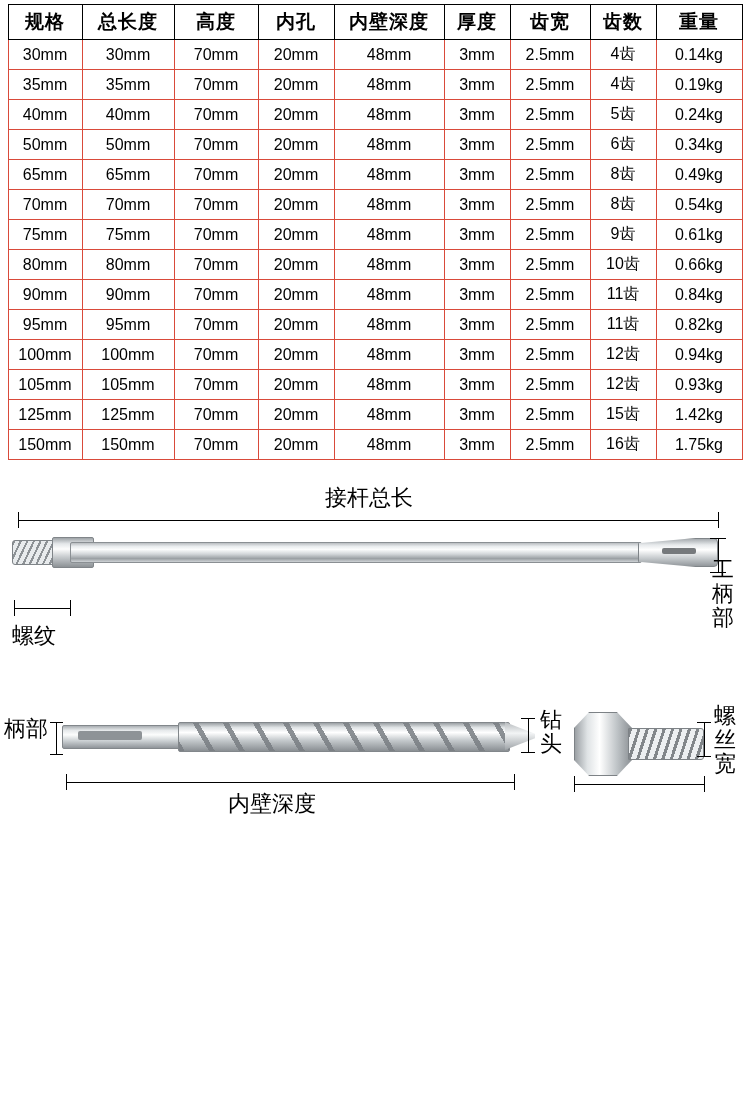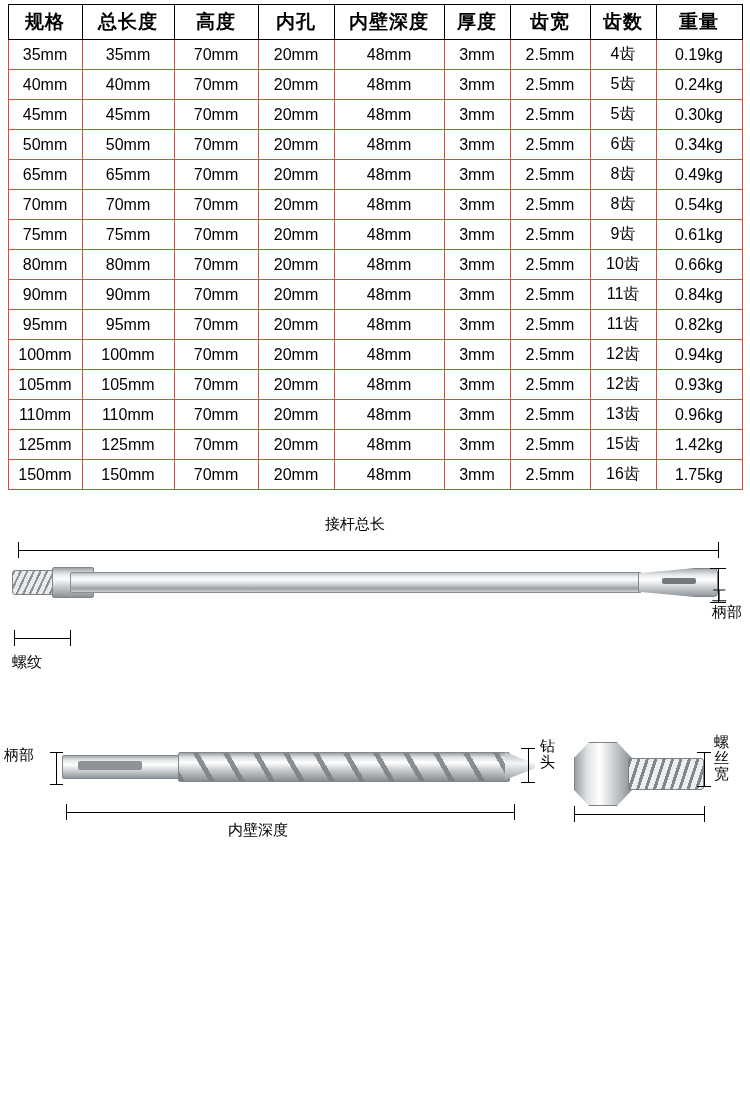--- a/index.html
+++ b/index.html
@@ -55,21 +55,21 @@
   
   #illustrations {
     position: relative;
     width: 750px;
     height: 372px;
     margin-top: 12px;
   }
 
   .label-text {
     position: absolute;
-    font-size: 15px;
+    font-size: 22px;
     color: #000;
     white-space: pre-line;
     line-height: 1.08;
   }
 
   
   .dim-line {
     position: absolute;
     background: #000;
     height: 1px;
@@ -266,20 +266,31 @@
       <th>内孔</th>
       <th>内壁深度</th>
       <th>厚度</th>
       <th>齿宽</th>
       <th>齿数</th>
       <th>重量</th>
     </tr>
   </thead>
   <tbody id="spec-table-body">
       <tr>
+        <td>30mm</td>
+        <td>30mm</td>
+        <td>70mm</td>
+        <td>20mm</td>
+        <td>48mm</td>
+        <td>3mm</td>
+        <td>2.5mm</td>
+        <td>4齿</td>
+        <td>0.14kg</td>
+      </tr>
+      <tr>
         <td>35mm</td>
         <td>35mm</td>
         <td>70mm</td>
         <td>20mm</td>
         <td>48mm</td>
         <td>3mm</td>
         <td>2.5mm</td>
         <td>4齿</td>
         <td>0.19kg</td>
       </tr>
@@ -288,31 +299,20 @@
         <td>40mm</td>
         <td>70mm</td>
         <td>20mm</td>
         <td>48mm</td>
         <td>3mm</td>
         <td>2.5mm</td>
         <td>5齿</td>
         <td>0.24kg</td>
       </tr>
       <tr>
-        <td>45mm</td>
-        <td>45mm</td>
-        <td>70mm</td>
-        <td>20mm</td>
-        <td>48mm</td>
-        <td>3mm</td>
-        <td>2.5mm</td>
-        <td>5齿</td>
-        <td>0.30kg</td>
-      </tr>
-      <tr>
         <td>50mm</td>
         <td>50mm</td>
         <td>70mm</td>
         <td>20mm</td>
         <td>48mm</td>
         <td>3mm</td>
         <td>2.5mm</td>
         <td>6齿</td>
         <td>0.34kg</td>
       </tr>
@@ -396,31 +396,20 @@
       <tr>
         <td>105mm</td>
         <td>105mm</td>
         <td>70mm</td>
         <td>20mm</td>
         <td>48mm</td>
         <td>3mm</td>
         <td>2.5mm</td>
         <td>12齿</td>
         <td>0.93kg</td>
-      </tr>
-      <tr>
-        <td>110mm</td>
-        <td>110mm</td>
-        <td>70mm</td>
-        <td>20mm</td>
-        <td>48mm</td>
-        <td>3mm</td>
-        <td>2.5mm</td>
-        <td>13齿</td>
-        <td>0.96kg</td>
       </tr>
       <tr>
         <td>125mm</td>
         <td>125mm</td>
         <td>70mm</td>
         <td>20mm</td>
         <td>48mm</td>
         <td>3mm</td>
         <td>2.5mm</td>
         <td>15齿</td>

